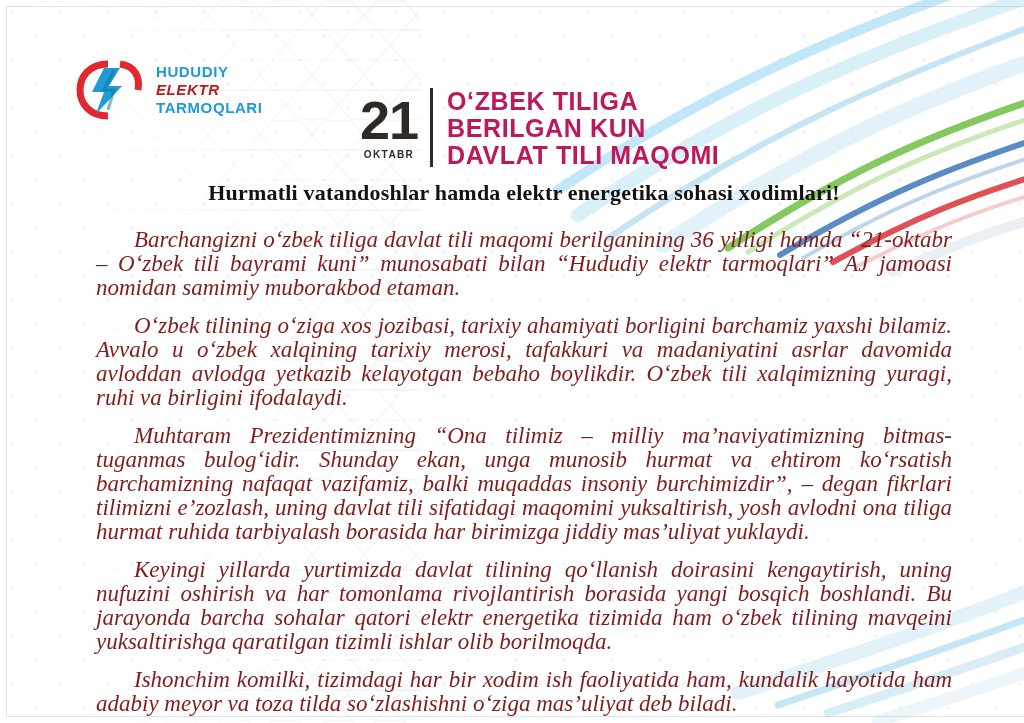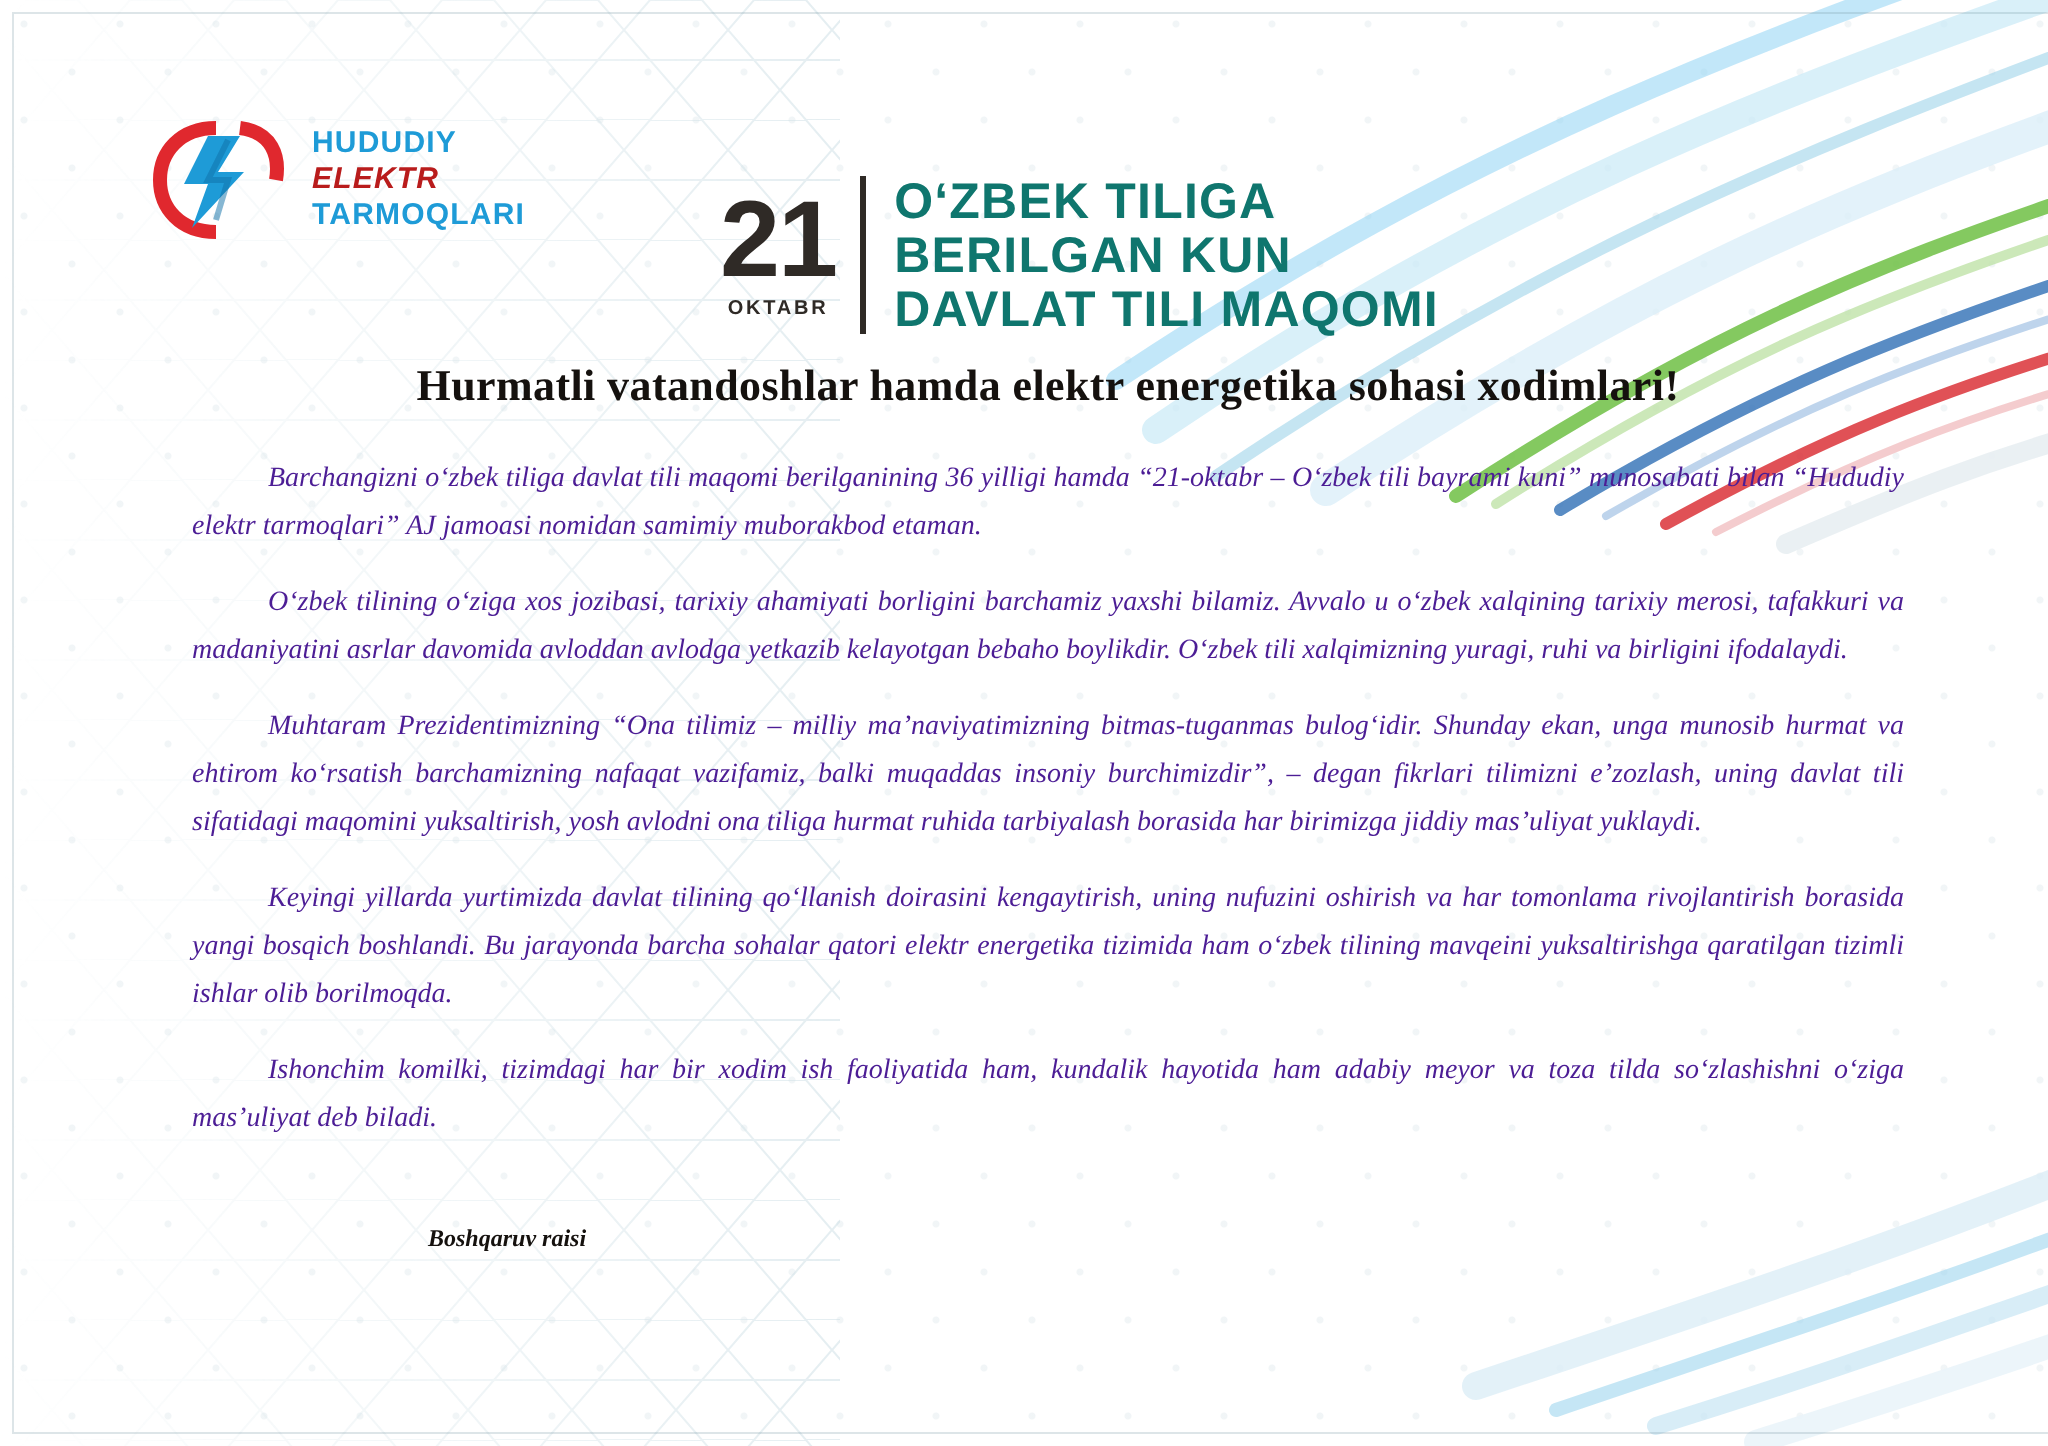--- a/index.html
+++ b/index.html
@@ -132,44 +132,44 @@
     background: #2f2a26;
     margin: 2px 14px 2px 0;
     align-self: stretch;
   }
   .title-lines {
     font-family: "Liberation Sans", sans-serif;
     font-weight: bold;
     font-size: 25px;
     line-height: 27px;
     letter-spacing: 0.6px;
-    color: #0f766e;
+    color: #be185d;
     padding-top: 2px;
   }
 
   
   .content {
     position: absolute;
     left: 96px;
     right: 96px;
     top: 180px;
   }
   .greeting {
     text-align: center;
     font-size: 22px;
     font-weight: bold;
     color: #15110e;
     margin: 0 0 22px 0;
     letter-spacing: 0.2px;
   }
   .para {
-    font-size: 14px;
+    font-size: 23px;
     line-height: 24px;
     font-style: italic;
-    color: #4c1d95;
+    color: #7f1d1d;
     text-align: justify;
     text-indent: 38px;
     margin: 0 0 14px 0;
   }
   .sign {
     margin-top: 20px;
     position: relative;
     height: 62px;
   }
   .sign-title {

